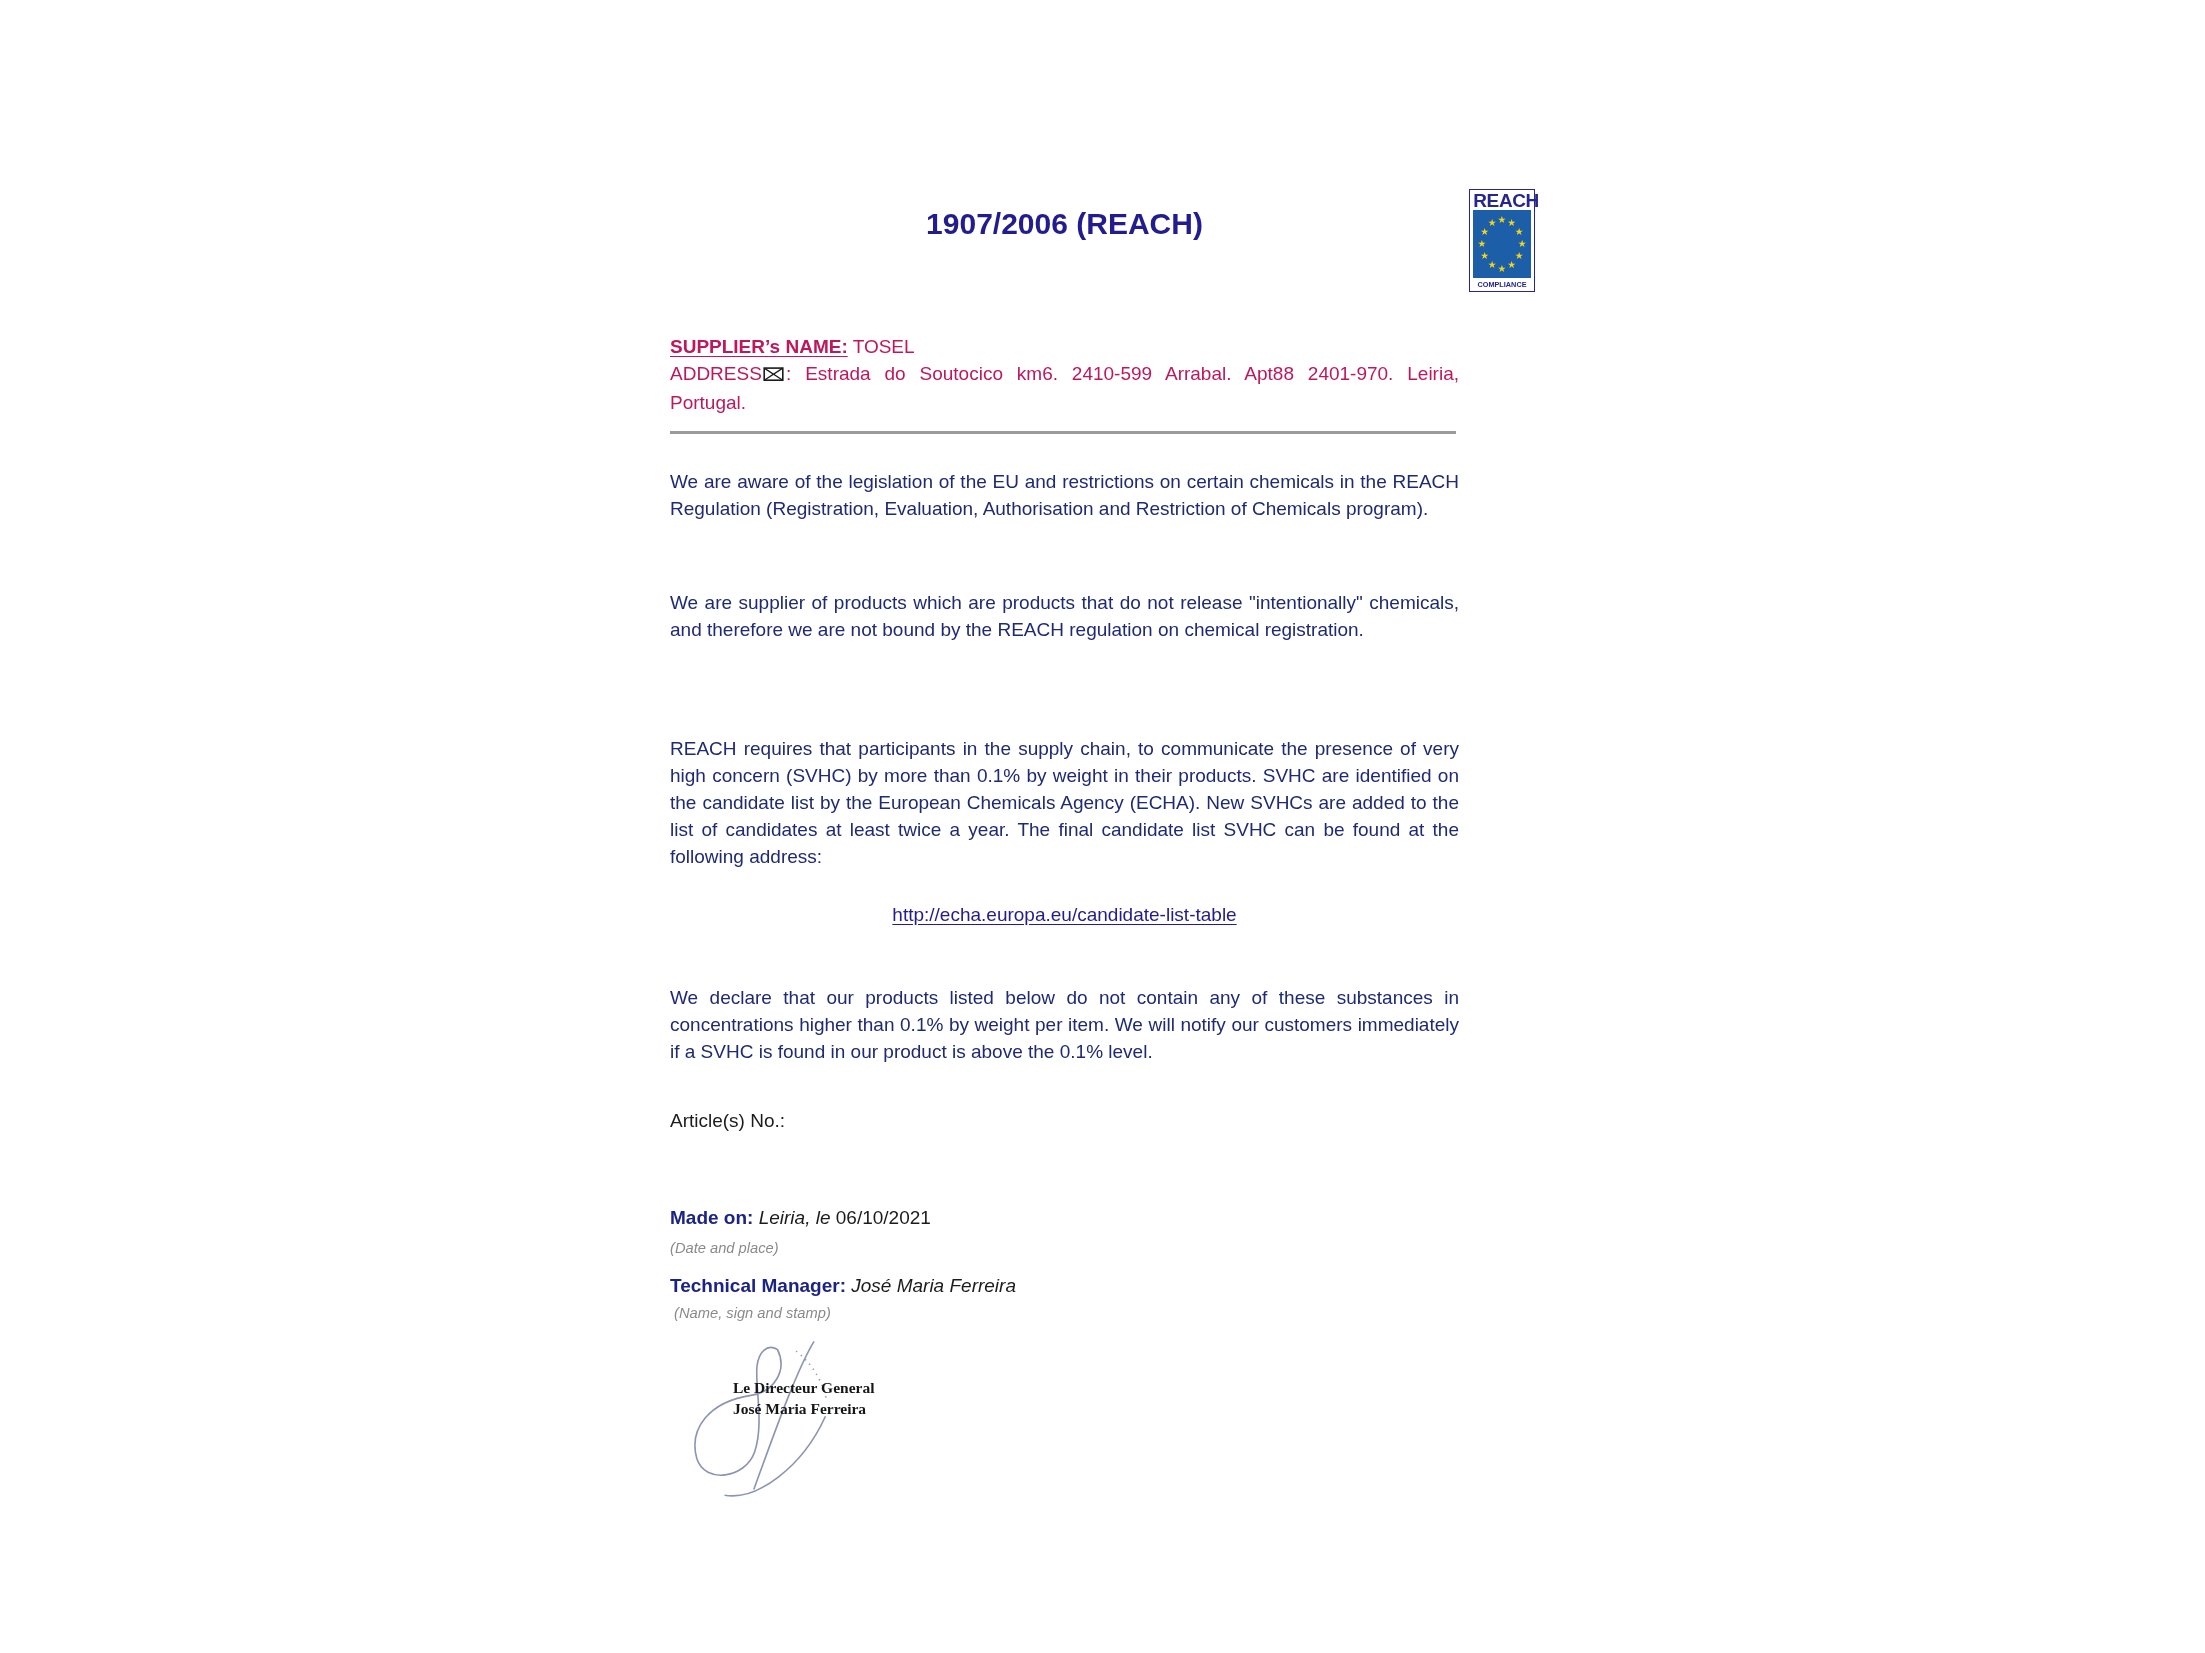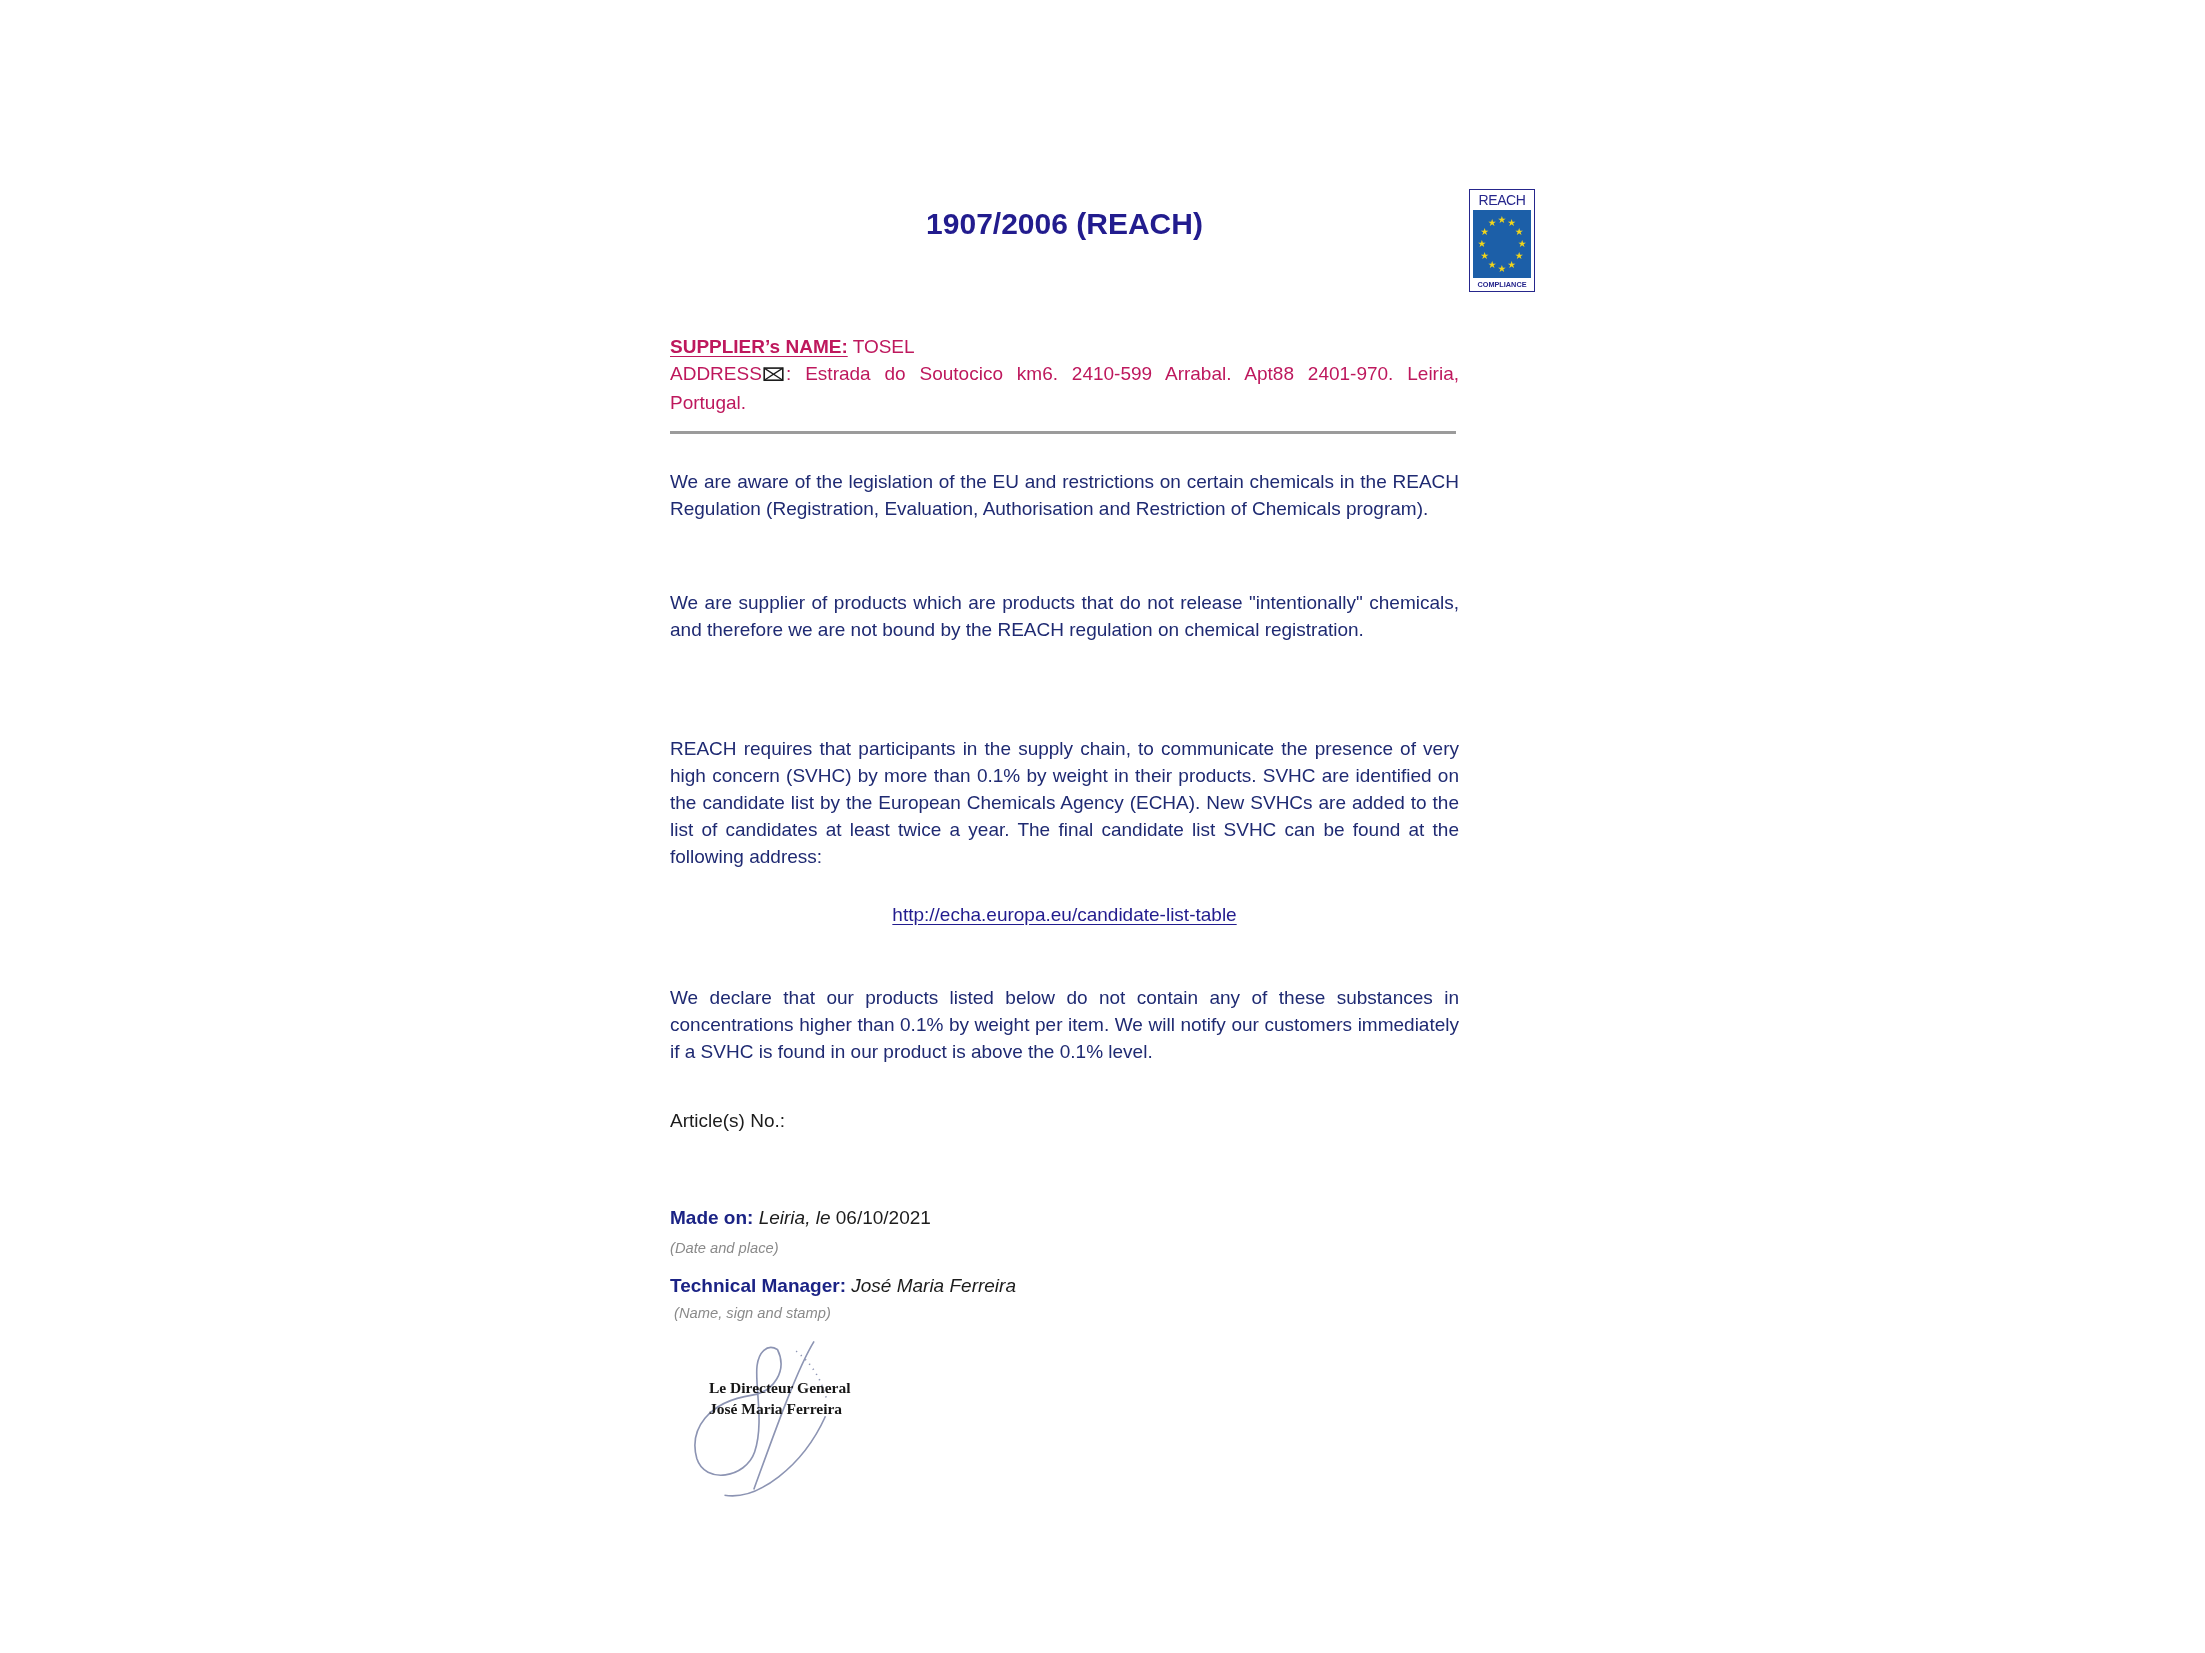--- a/index.html
+++ b/index.html
@@ -35,27 +35,27 @@
   .articles { position:absolute; left:0; top:923px; font-size:19px; color:#1c1c1c; }
   .made-on  { position:absolute; left:0; top:1020px; font-size:19px; color:#1c1c1c; }
   .navy-b   { color:#1b2385; font-weight:bold; }
   .it       { font-style:italic; }
   .caption  { position:absolute; left:0; font-size:14.7px; font-style:italic; color:#8a8a8a; }
   .cap1 { top:1053px; } .cap2 { top:1118px; left:4.1px; }
   .manager  { position:absolute; left:0; top:1088px; font-size:19px; color:#1c1c1c; }
   
   .signature { position:absolute; left:0; top:1151px; width:228px; height:171px; }
   .sig-svg { position:absolute; left:4.1px; top:0; }
-  .sig-text { position:absolute; left:39px; top:39px; font-family:"Liberation Serif", serif;
+  .sig-text { position:absolute; left:63px; top:39px; font-family:"Liberation Serif", serif;
               font-weight:600; font-size:15.5px; line-height:21px; color:#161616; white-space:nowrap; }
   
   .reach-logo { position:absolute; left:1469px; top:189px; width:66px; height:103px;
                 background:#ffffff; border:1.6px solid #26268c; padding:2.4px 3.3px;
                 display:flex; flex-direction:column; }
-  .reach-word { text-align:center; font-weight:normal; font-size:14px; letter-spacing:-0.4px;
+  .reach-word { text-align:center; font-weight:bold; font-size:19px; letter-spacing:-0.4px;
                 color:#26268c; line-height:17px; }
   .eu-box { position:relative; flex:1; background:#1c5fa8; margin:0.8px 0 1.6px 0; }
   .eu-star { position:absolute; transform:translate(-50%,-50%); color:#f2d51a; font-size:9.8px;
              font-family:"DejaVu Sans", sans-serif; line-height:1; }
   .compliance-word { text-align:center; font-weight:bold; font-size:7.3px; letter-spacing:0;
                      color:#26268c; line-height:9px; }
 </style>
 </head>
 <body>
 

